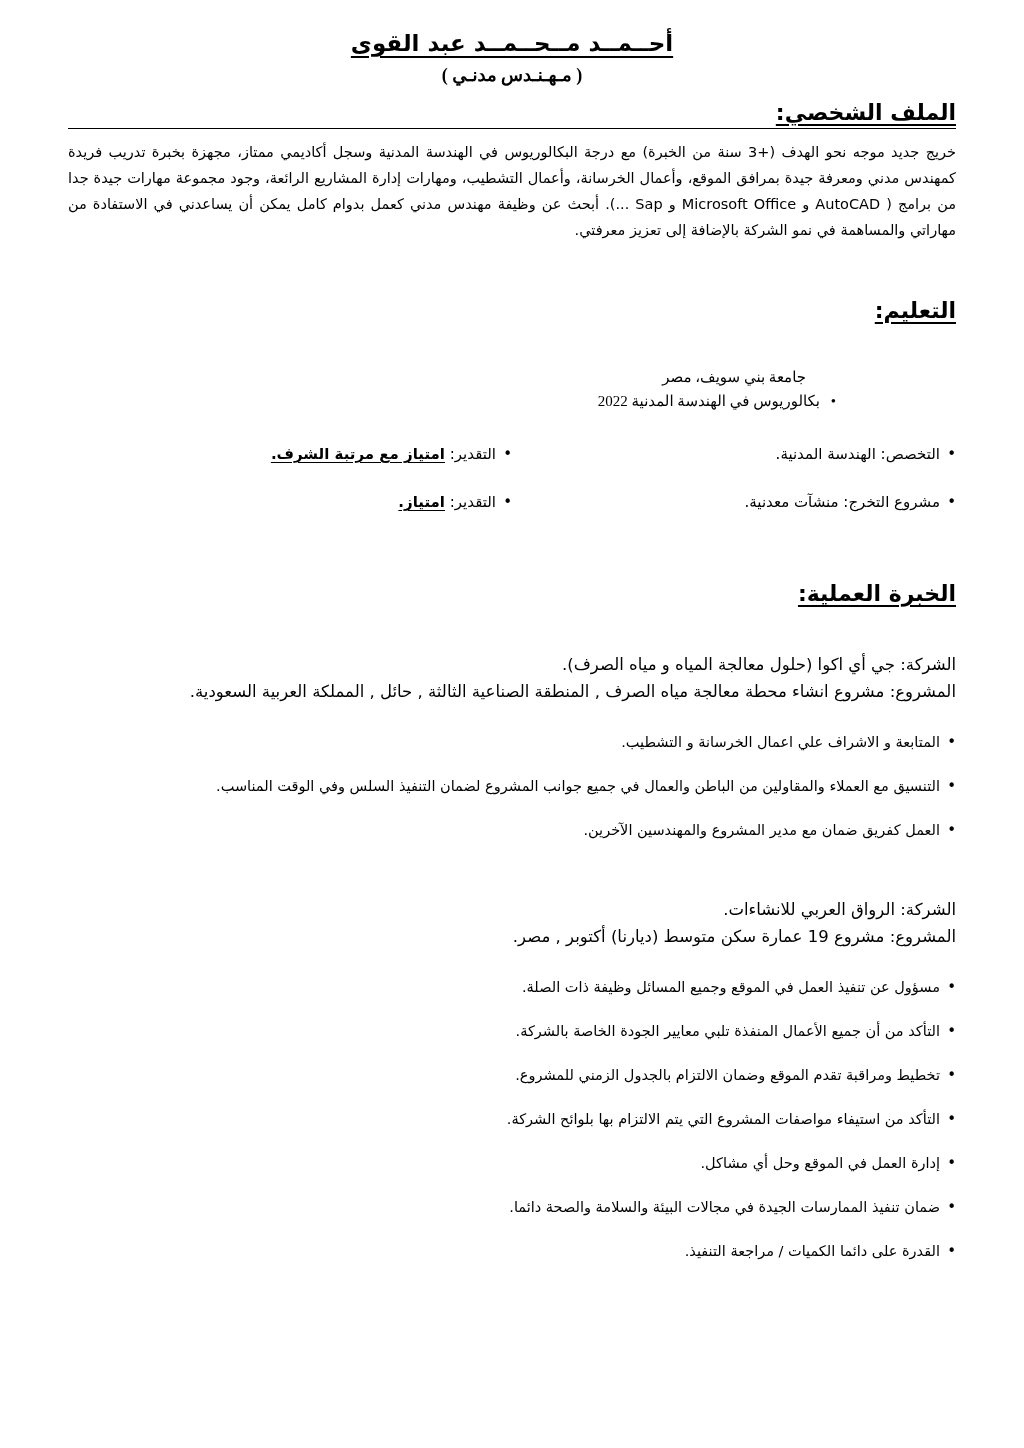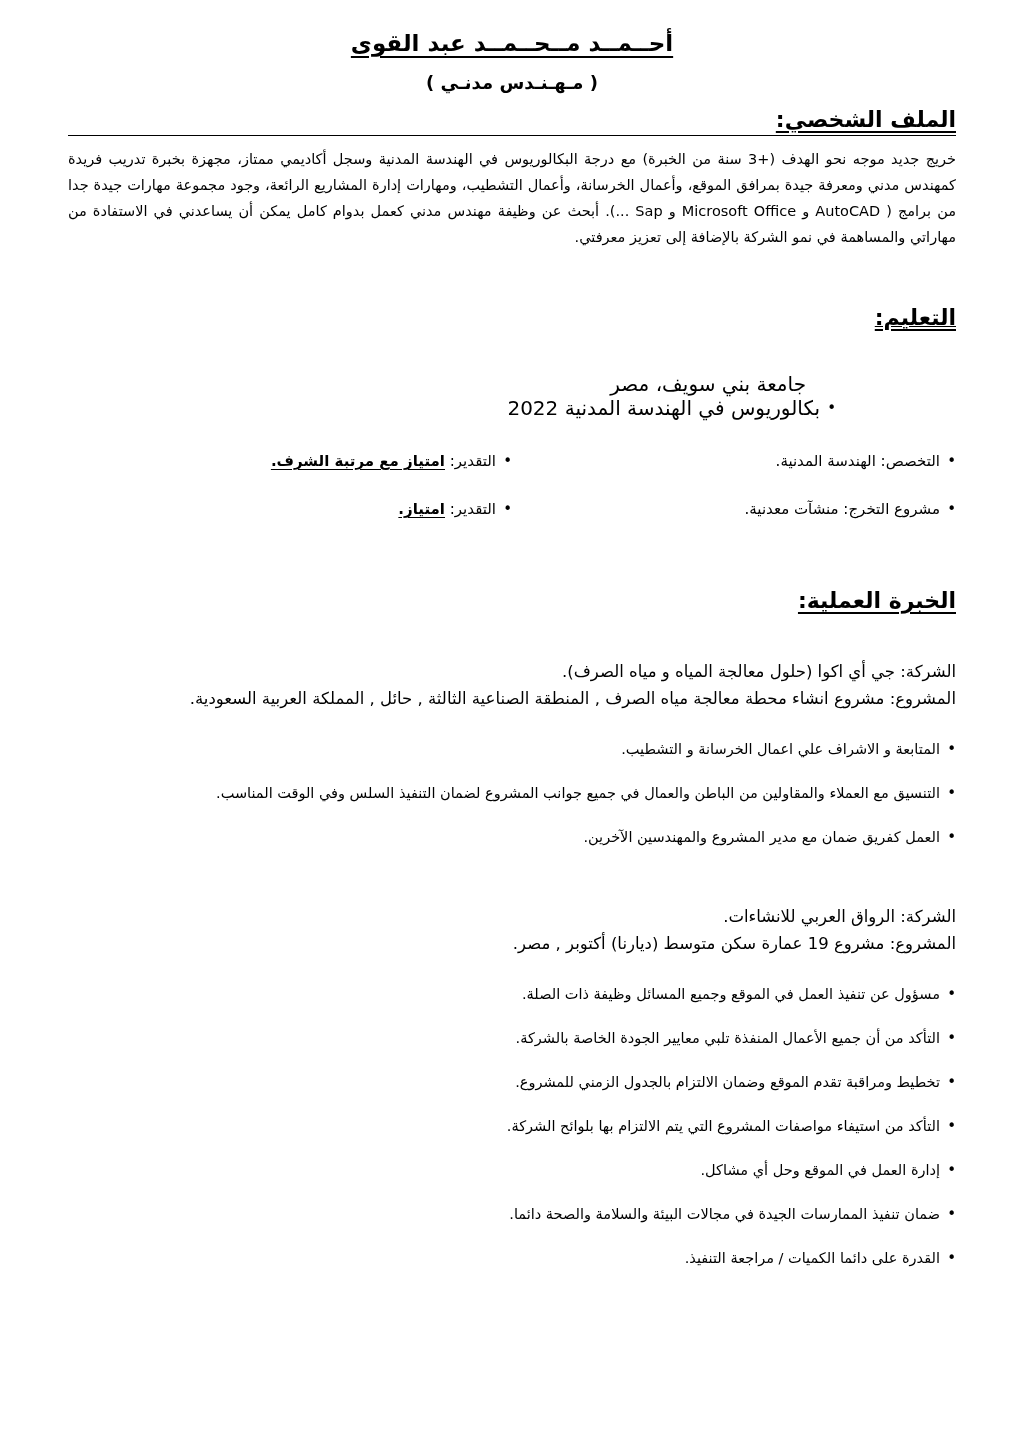--- a/index.html
+++ b/index.html
@@ -21,21 +21,22 @@
     text-align: center;
     font-weight: bold;
     font-size: 23px;
     text-decoration: underline;
     text-underline-offset: 5px;
   }
   .cv-jobtitle {
     text-align: center;
     font-weight: bold;
     font-size: 18px;
-    margin-top: 16px;
+    margin-top: 8px;
+    font-family: Liberation Serif, serif;
   }
   
   .section-heading {
     font-weight: bold;
     font-size: 22px;
     text-decoration: underline;
     text-underline-offset: 4px;
   }
   .profile-heading-wrap {
     margin-top: 14px;
@@ -44,26 +45,27 @@
   }
   
   .profile-text {
     margin-top: 10px;
     font-size: 14.5px;
     line-height: 26px;
     text-align: justify;
     text-justify: inter-word;
   }
   
-  .edu-heading { margin-top: 55px; text-decoration: underline; }
+  .edu-heading { margin-top: 55px; }
   .edu-uni-block {
     margin-top: 42px;
     margin-right: 120px;
-    font-size: 20px;
+    font-size: 15px;
     line-height: 24px;
+    font-family: Liberation Serif, serif;
   }
   .edu-uni-line { margin-right: 30px; }
   .bullet {
     position: relative;
     padding-right: 16px;
   }
   .bullet::before {
     content: "•";
     position: absolute;
     right: 0;

